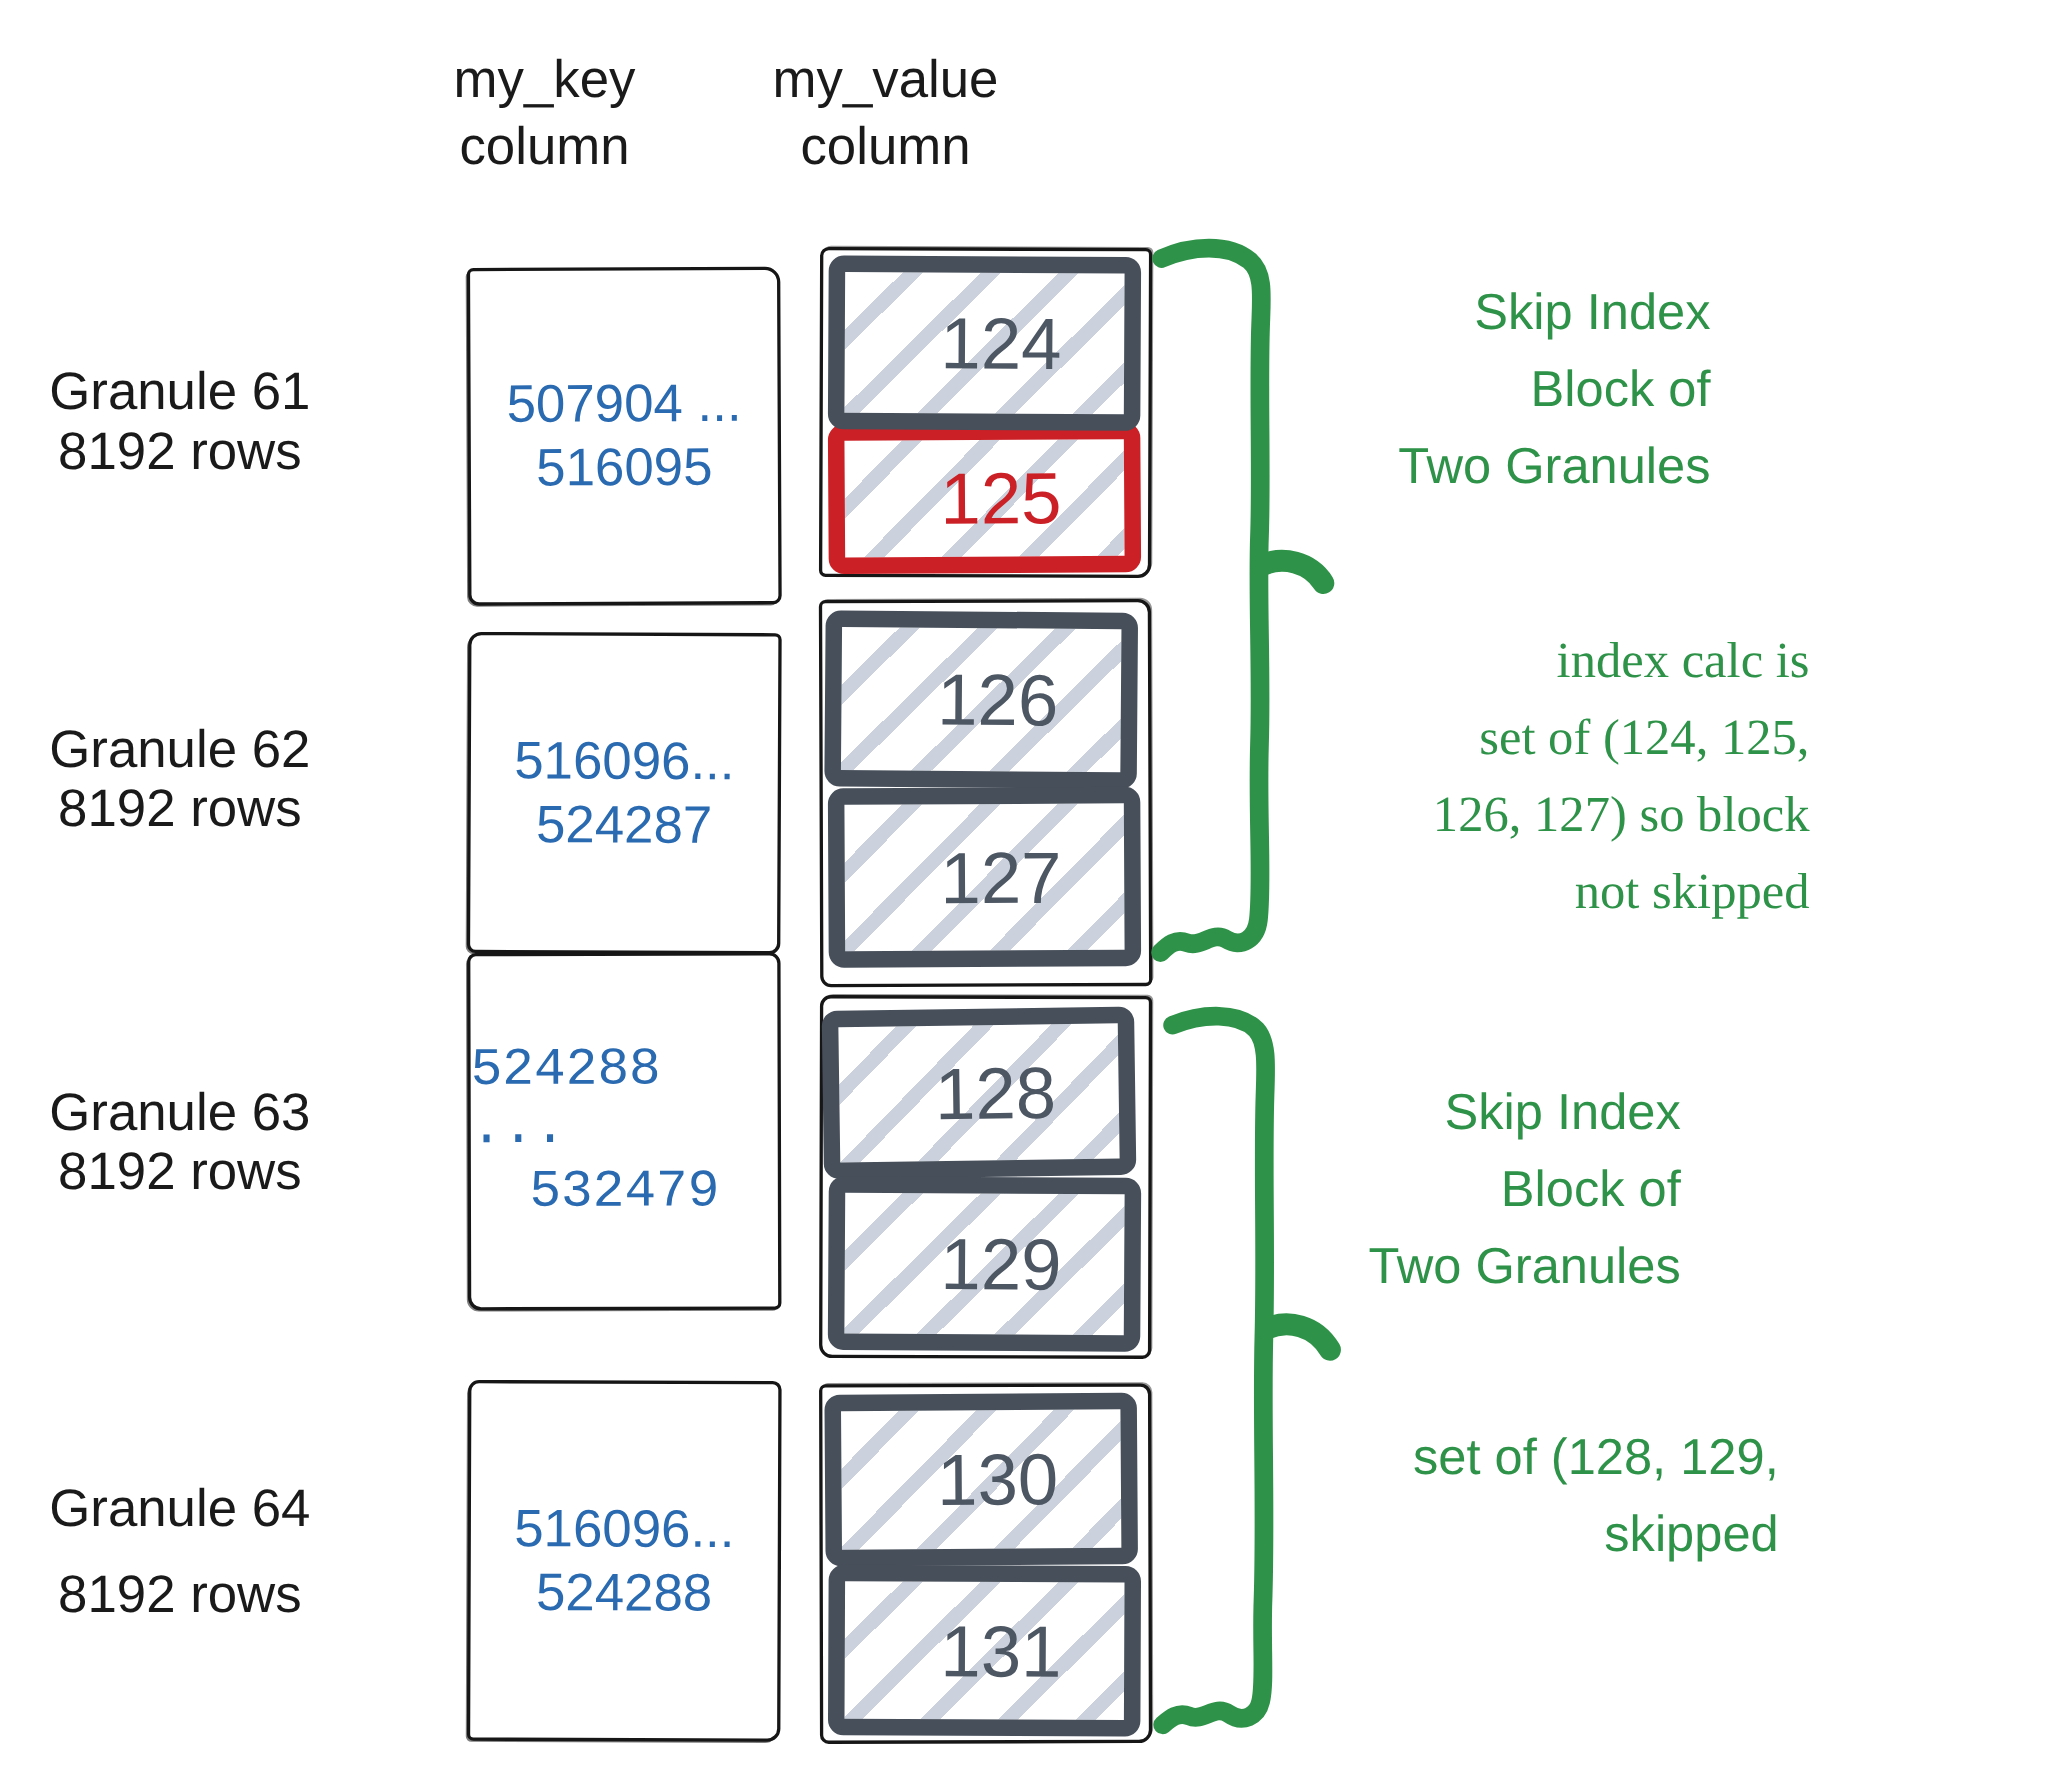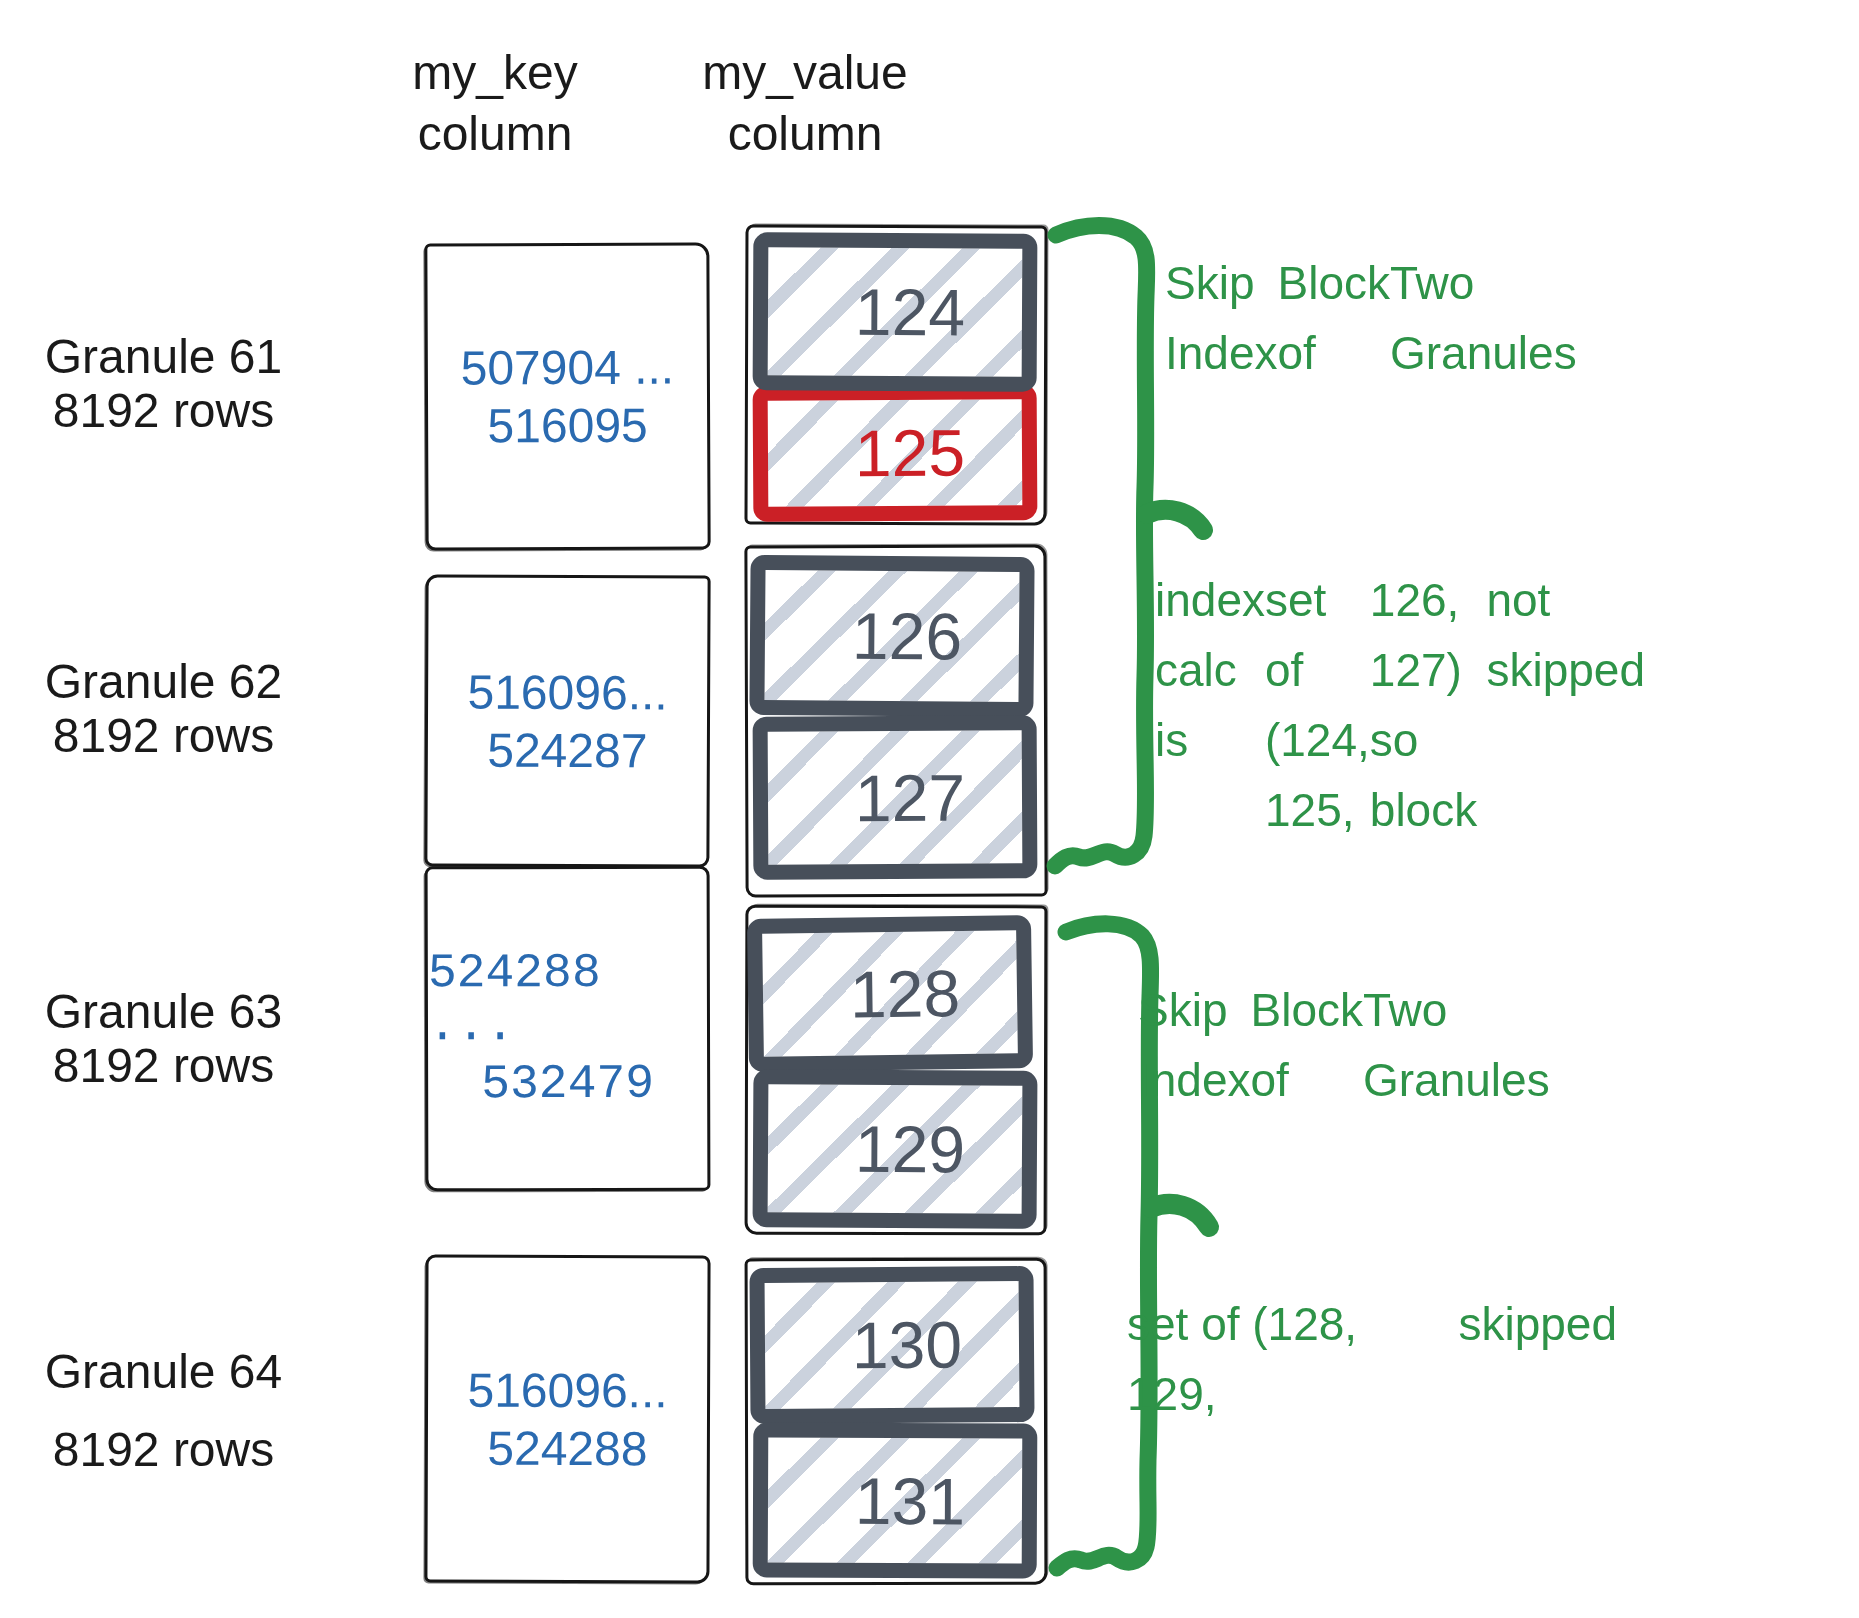--- a/index.html
+++ b/index.html
@@ -85,22 +85,23 @@
   .block .num { padding-left: 30px; }
   .block.highlight {
     border-color: var(--highlight, #cb2026);
     color: var(--highlight, #cb2026);
   }
 
   .annotation {
     color: var(--annotation, #2e9348);
     font-size: 46px;
     line-height: 70px;
-    text-align: left;
-    display: flex;
+    text-align: right;
+    display: flex;
+    flex-direction: column;
     z-index: 3;
   }
 
   .bracket-svg { left: 0; top: 0; z-index: 3; pointer-events: none; }
   .bracket-path {
     fill: none;
     stroke: var(--annotation, #2e9348);
     stroke-width: 17;
     stroke-linecap: round;
     stroke-linejoin: round;
@@ -190,21 +191,21 @@
     <path class="bracket-path bracket-tick" d="M 1147 514 C 1166 505 1191 511 1203 530"></path>
     <path class="bracket-path" d="M 1066 932 C 1093 921 1126 920 1142 936 C 1152 947 1151 967 1150 996 C 1148 1058 1151 1140 1149 1215 C 1147 1290 1151 1380 1148 1460 C 1147 1502 1150 1530 1146 1547 C 1143 1560 1130 1567 1117 1558 C 1104 1549 1094 1566 1081 1560 C 1071 1556 1064 1562 1057 1568"></path>
     <path class="bracket-path bracket-tick" d="M 1151 1208 C 1171 1199 1196 1205 1209 1227"></path>
   </svg>
 
   <div class="abs annotation" style="left:1165px; top:248px; width:390px;">
     <span>Skip Index</span>
     <span>Block of</span>
     <span>Two Granules</span>
   </div>
-  <div class="abs annotation" style="left:1155px; top:565px; width:490px;">
+  <div class="abs annotation" style="left:1155px; top:565px; width:490px;font-family:Liberation Serif, serif;">
     <span>index calc is</span>
     <span>set of (124, 125,</span>
     <span>126, 127) so block</span>
     <span>not skipped</span>
   </div>
   <div class="abs annotation" style="left:1138px; top:975px; width:390px;">
     <span>Skip Index</span>
     <span>Block of</span>
     <span>Two Granules</span>
   </div>

